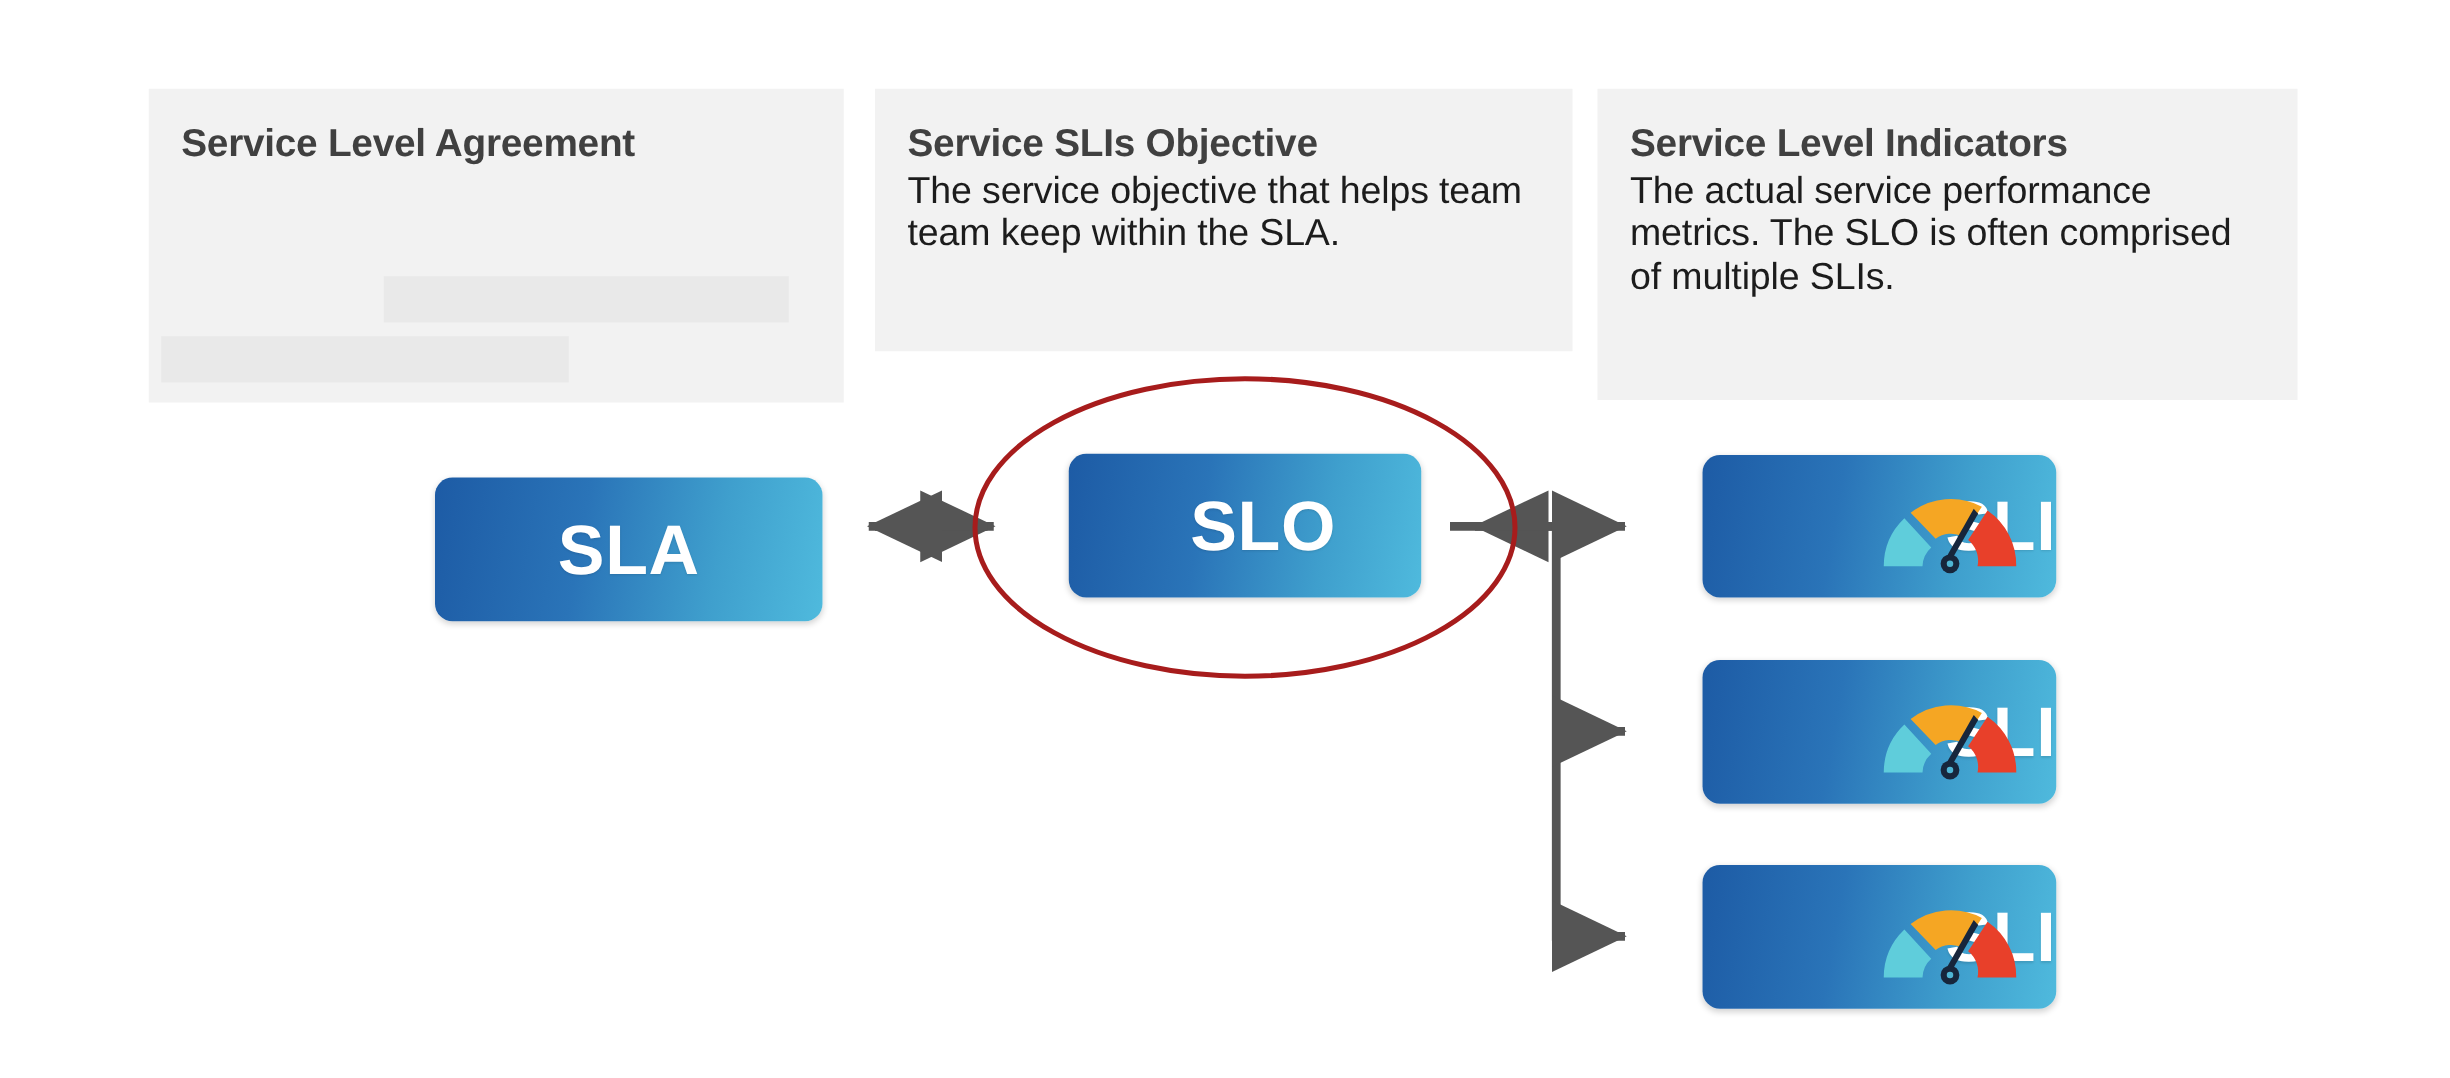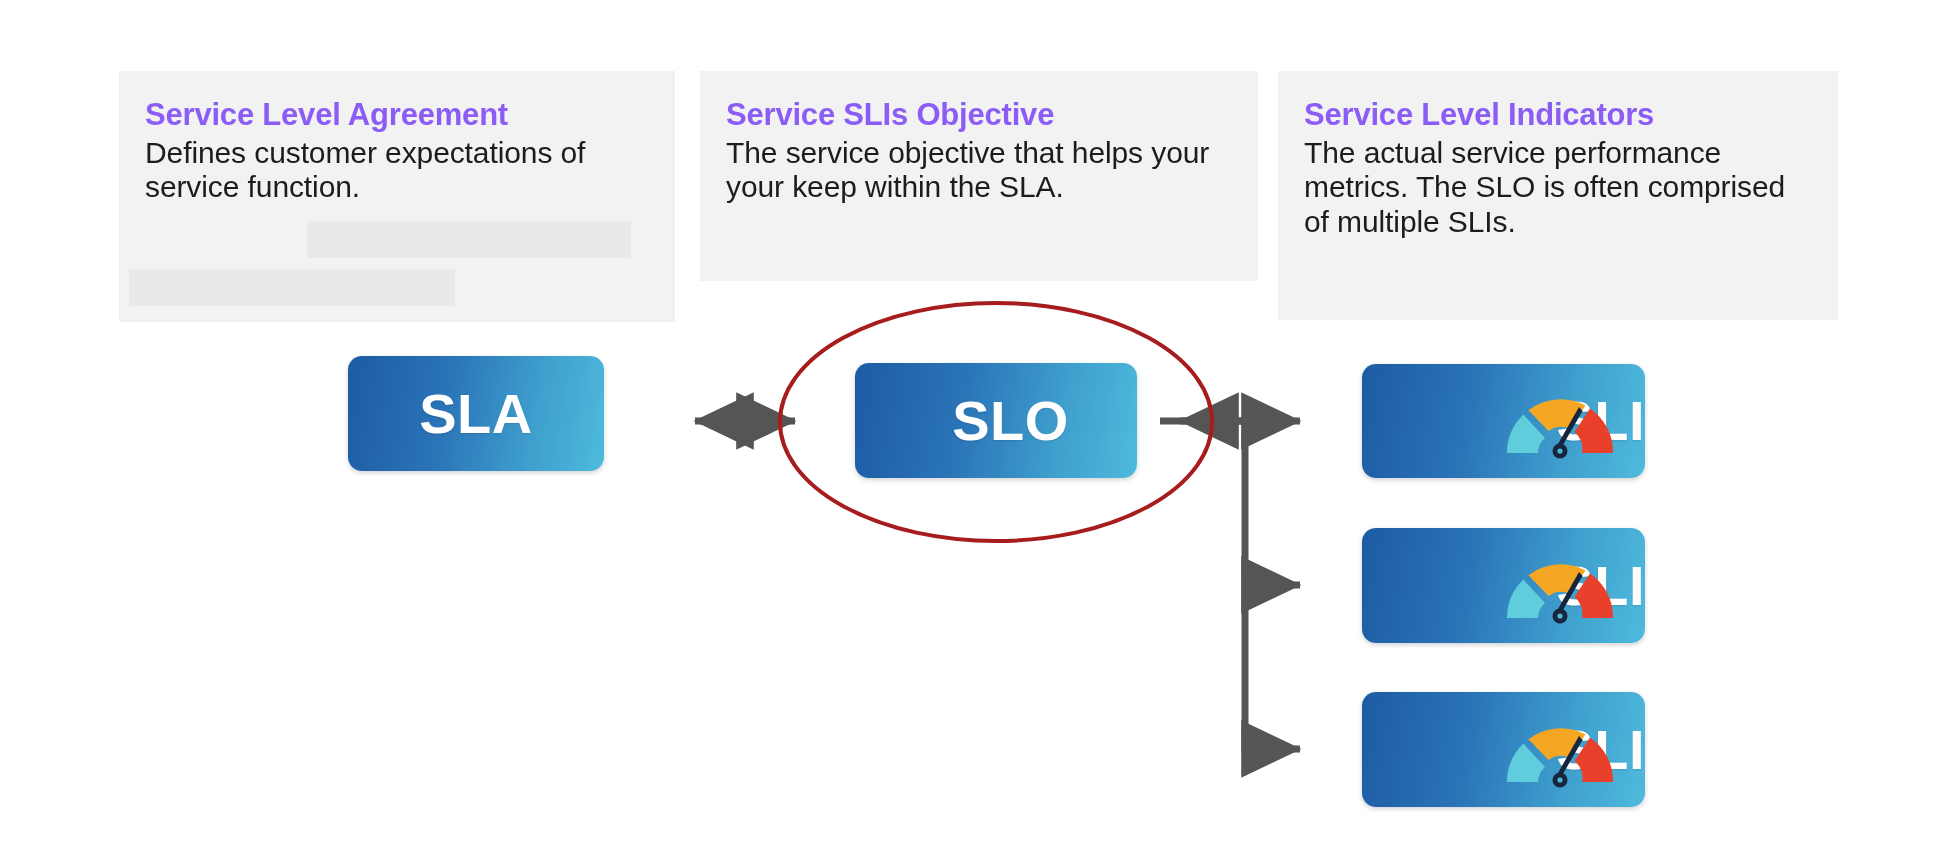--- a/index.html
+++ b/index.html
@@ -22,21 +22,21 @@
   
   .card {
     position: absolute;
     background: #f2f2f2;
     box-sizing: border-box;
     padding: 26px 26px 10px 26px;
   }
   .card-title {
     font-size: 31px;
     font-weight: bold;
-    color: #8b5cf6;
+    color: #404040;
     letter-spacing: -0.2px;
     line-height: 1.18;
     margin: 0 0 2px 0;
   }
   .card-body {
     font-size: 30px;
     font-weight: 400;
     color: #1c1c1c;
     line-height: 1.16;
     margin: 0;
@@ -92,28 +92,27 @@
     pointer-events: none;
   }
 </style>
 </head>
 <body>
 
 <div id="stage">
 
   <div class="card" style="left:119px; top:71px; width:556px; height:251px;">
     <div class="card-title">Service Level Agreement</div>
-    <div class="card-body">Defines customer expectations of service function.</div>
     <div class="ph-bar" style="left:188px; top:150px; width:324px; height:37px;"></div>
     <div class="ph-bar" style="left:10px; top:198px; width:326px; height:37px;"></div>
   </div>
 
   <div class="card" style="left:700px; top:71px; width:558px; height:210px;">
     <div class="card-title">Service SLIs Objective</div>
-    <div class="card-body">The service objective that helps your your keep within the SLA.</div>
+    <div class="card-body">The service objective that helps team team keep within the SLA.</div>
   </div>
 
   <div class="card" style="left:1278px; top:71px; width:560px; height:249px;">
     <div class="card-title">Service Level Indicators</div>
     <div class="card-body">The actual service performance metrics. The SLO is often comprised of multiple SLIs.</div>
   </div>
 
   <svg id="wires" viewBox="0 0 1960 862" xmlns="http://www.w3.org/2000/svg">
     <defs>
       <marker id="arrR" markerWidth="9" markerHeight="9" refX="8.4" refY="4.5" orient="auto" markerUnits="strokeWidth">
@@ -136,21 +135,21 @@
       <line x1="1160" y1="421" x2="1300" y2="421" stroke="#555555" stroke-width="7" marker-end="url(#arrR)"></line>
 
       <line x1="1245" y1="421" x2="1245" y2="749" stroke="#555555" stroke-width="7" stroke-linecap="square"></line>
 
       <line x1="1245" y1="585" x2="1300" y2="585" stroke="#555555" stroke-width="7" marker-end="url(#arrR)"></line>
 
       <line x1="1245" y1="749" x2="1300" y2="749" stroke="#555555" stroke-width="7" marker-end="url(#arrR)"></line>
     </g>
   </svg>
 
-  <div class="flowbox center" style="left:348px; top:356px; width:256px; height:115px;">
+  <div class="flowbox center" style="left:348px; top:382px; width:310px; height:115px;">
     <span class="flow-label">SLA</span>
   </div>
 
   <div class="flowbox center" style="left:855px; top:363px; width:282px; height:115px;padding-left:29px;">
     <span class="flow-label">SLO</span>
   </div>
 
   <div class="flowbox lead" style="left:1362px; top:364px; width:283px; height:114px;">
     <span class="flow-label">SLI</span>
     <span class="gauge-wrap">

